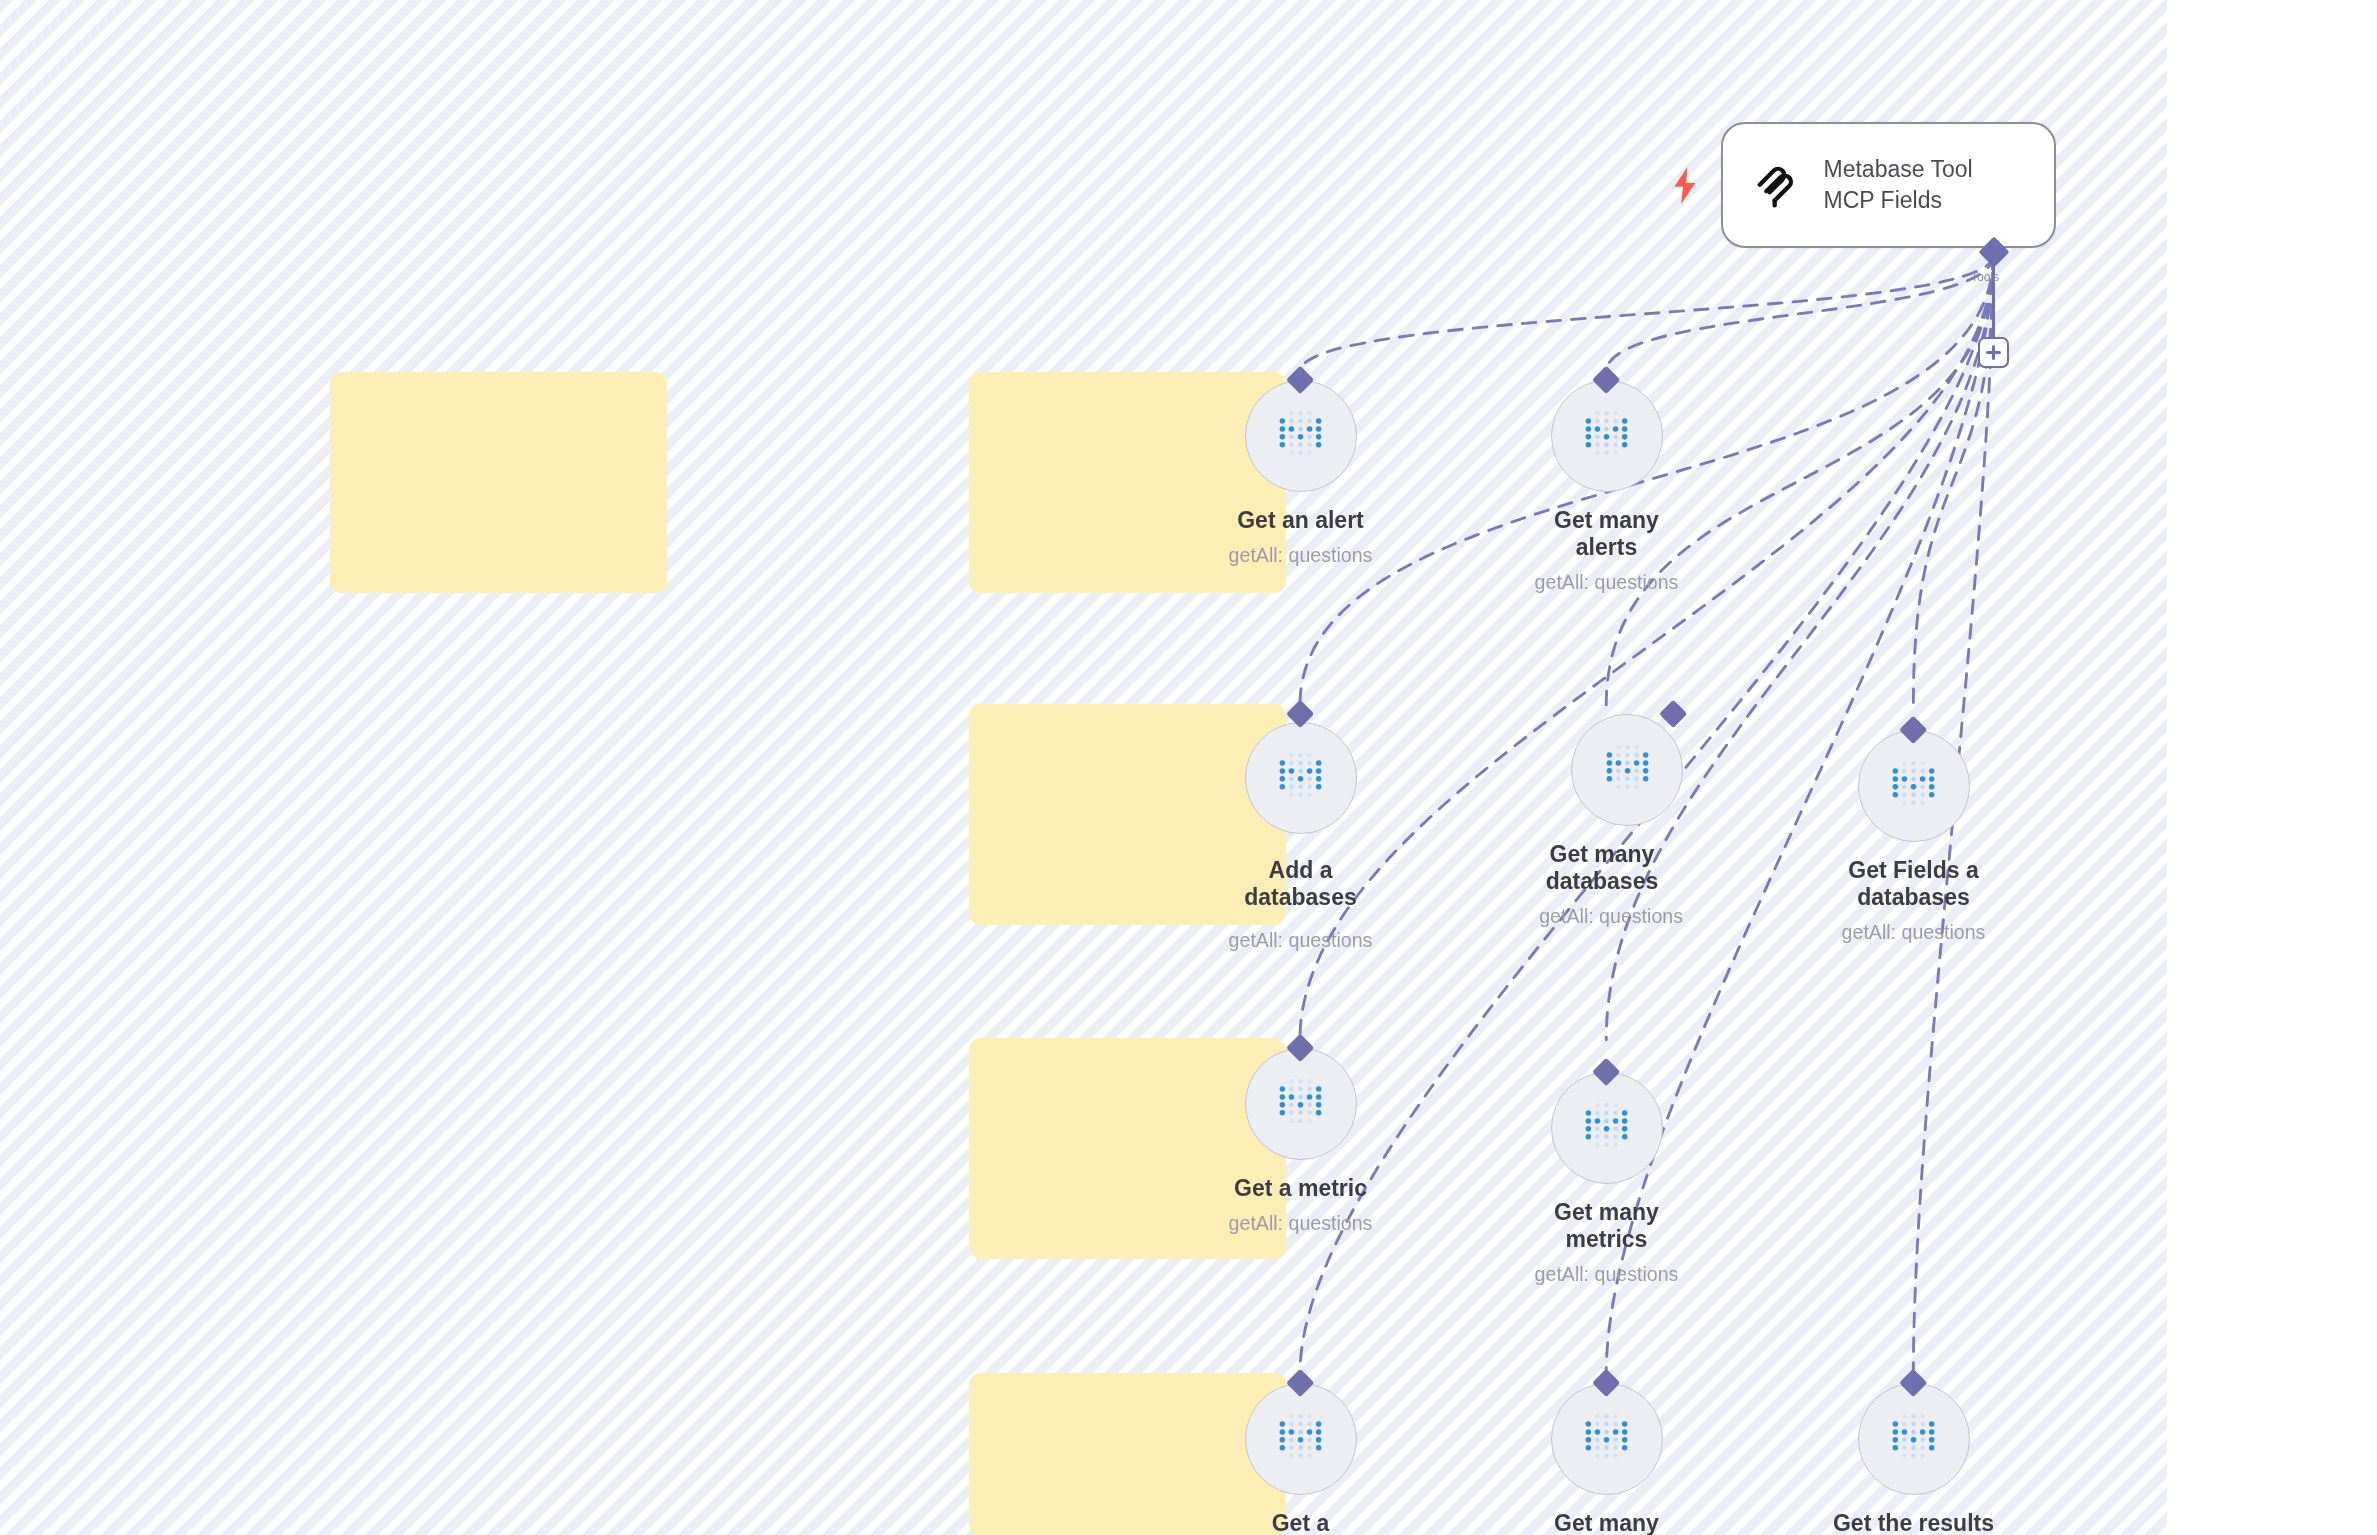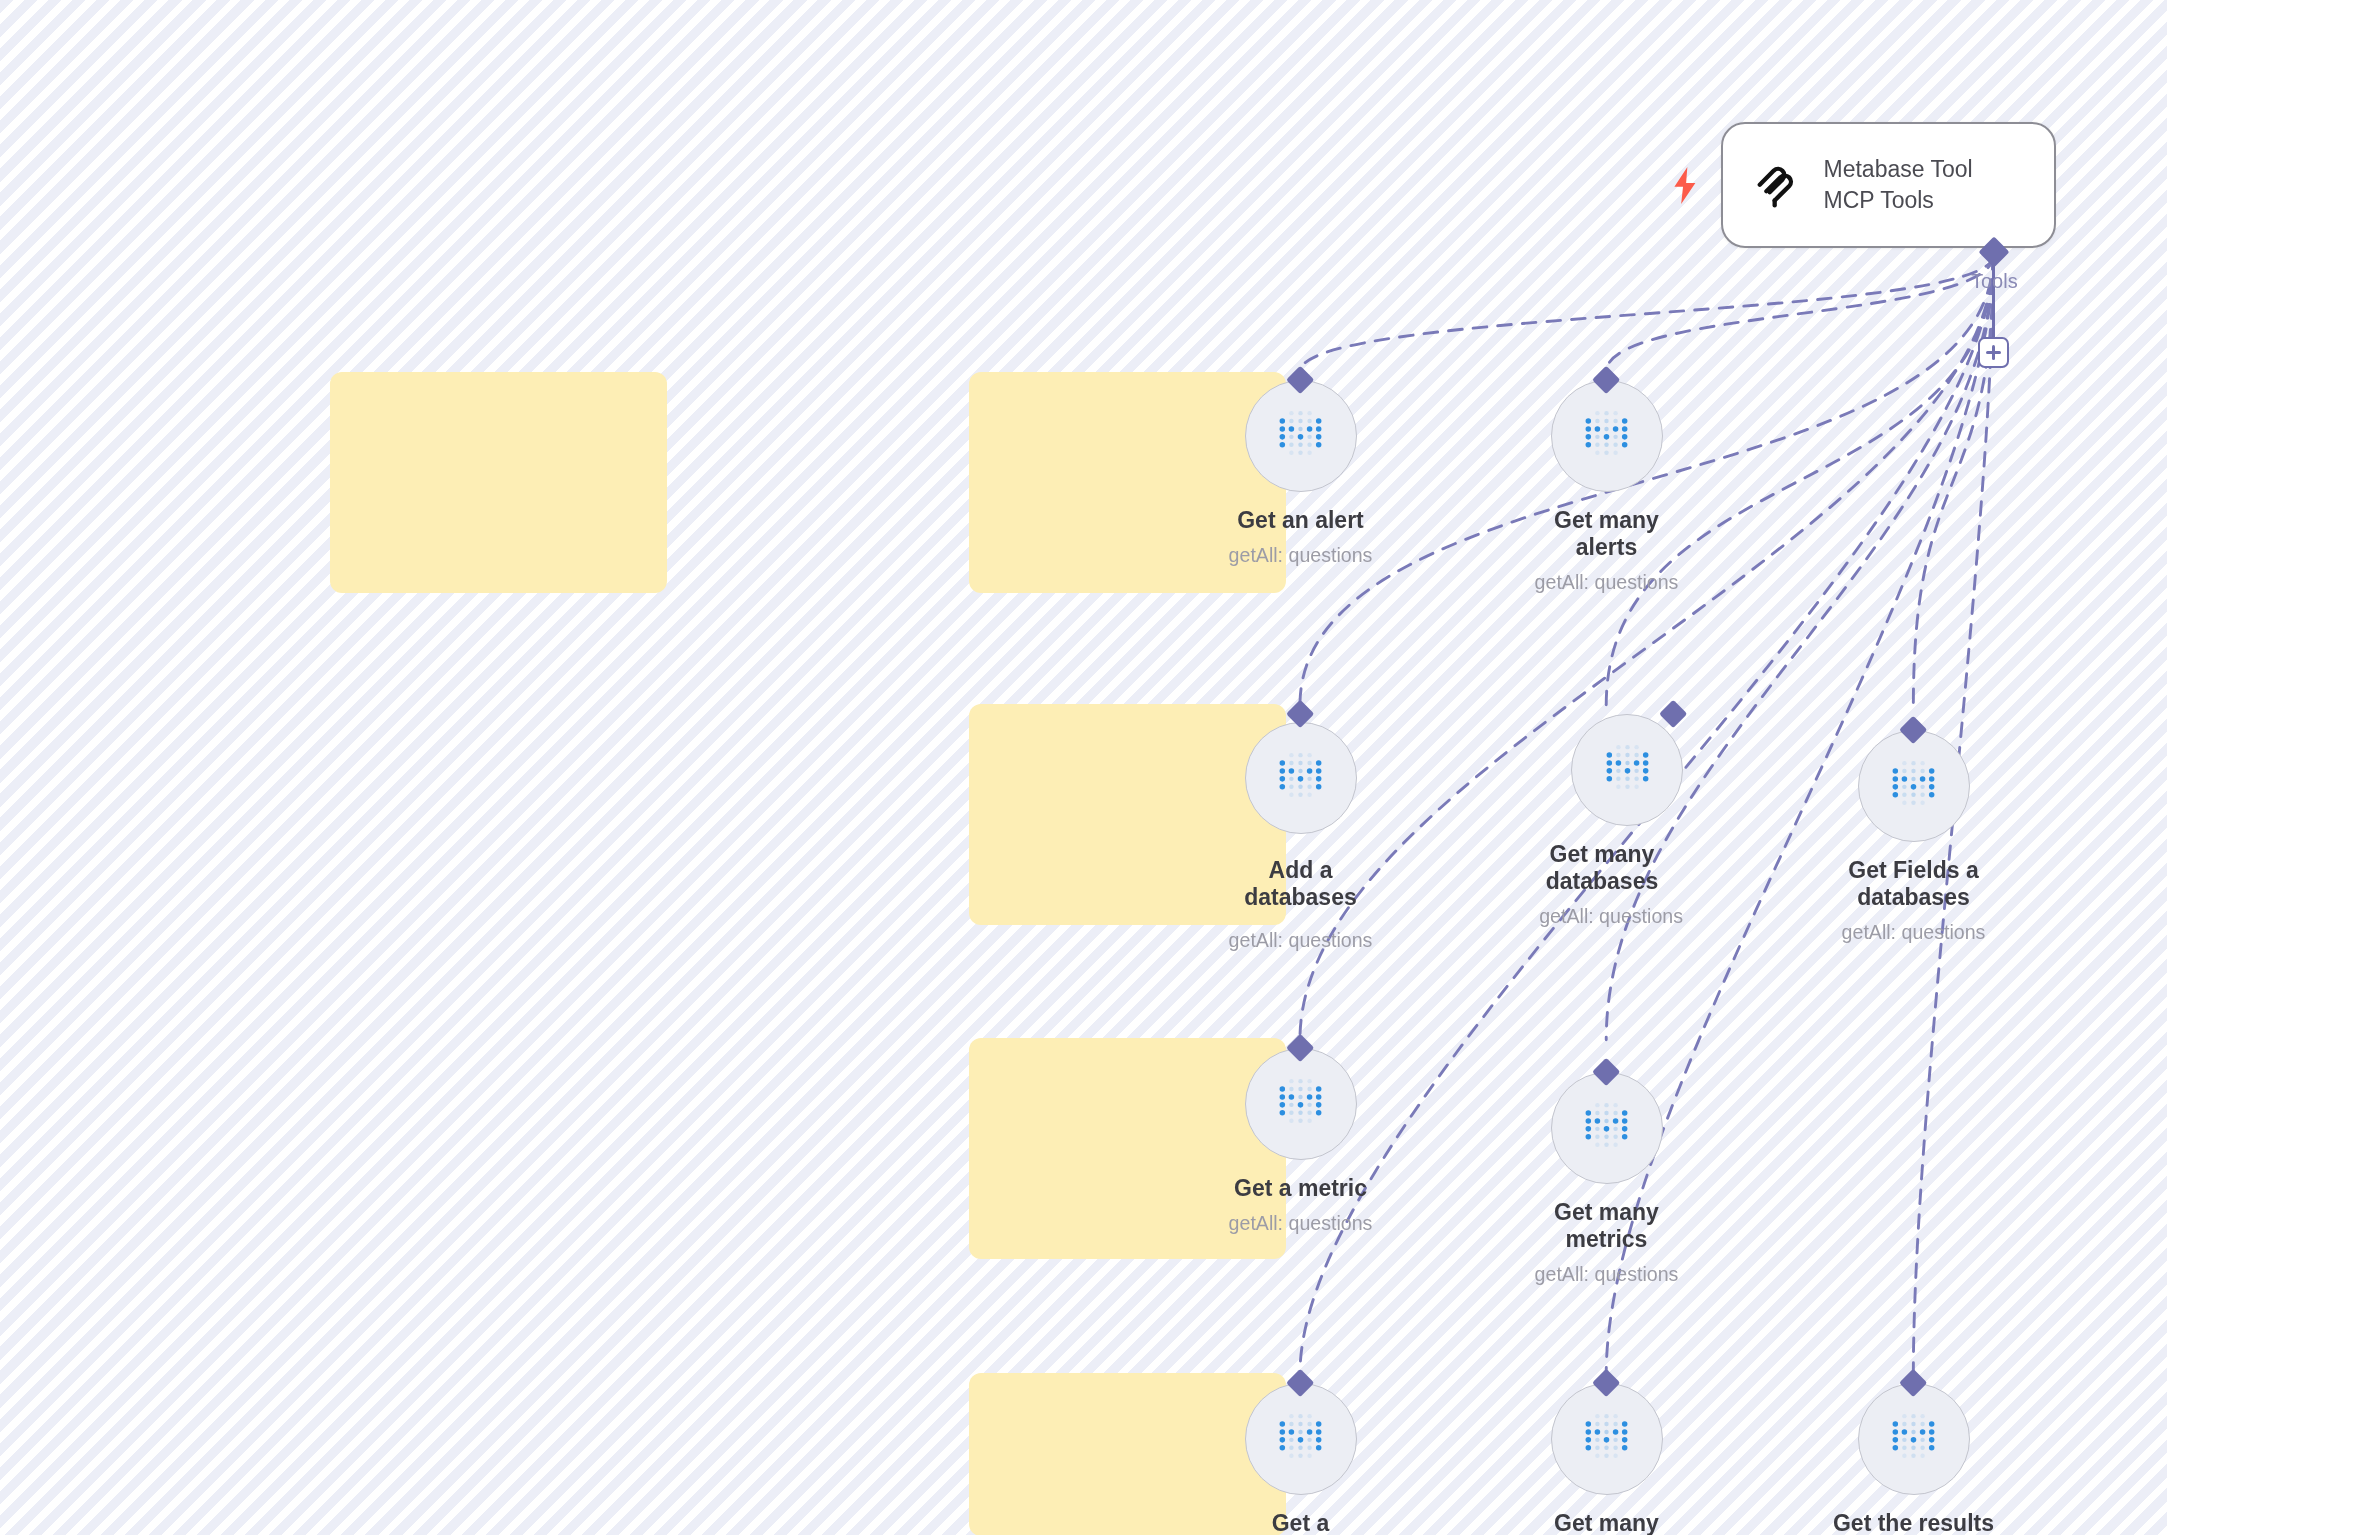--- a/index.html
+++ b/index.html
@@ -97,21 +97,21 @@
   .diamond {
     width: 22px; height: 22px;
     background: #6f6fae;
     transform: rotate(45deg);
     border-radius: 2.6px;
   }
   #tools-label {
     position: absolute;
     left: 1971px;
     top: 270px;
-    font-size: 20px;
+    font-size: 12px;
     color: #8a8ab5;
     z-index: 6;
     white-space: nowrap;
   }
   #tools-stem {
     position: absolute;
     left: 1992px;
     top: 255px;
     width: 3.4px;
     height: 94px;
@@ -227,21 +227,21 @@
   <div id="server-card">
     <span class="mcp-logo">
       <svg viewBox="0 0 64 64" width="53" height="53" aria-hidden="true">
         <g fill="none" stroke="#111111" stroke-width="5.2" stroke-linecap="round" stroke-linejoin="round">
           <path d="M13 31 L30 14 a7.5 7.5 0 0 1 10.6 10.6 L25 40"></path>
           <path d="M21 39 L38 22 a7.5 7.5 0 0 1 10.6 10.6 L31 50"></path>
           <path d="M31 50 L31 56"></path>
         </g>
       </svg>
     </span>
-    <div class="card-title"><span>Metabase Tool</span><br><span>MCP Tools</span></div>
+    <div class="card-title"><span>Metabase Tool</span><br><span>MCP Fields</span></div>
   </div>
 
   <span id="trigger-bolt">
     <svg viewBox="0 0 24 30" width="31" height="37" aria-hidden="true">
       <path d="M13.5 0 L3 16 H10 L8.5 30 L20 13 H12.5 Z" fill="#fc5b4a"></path>
     </svg>
   </span>
 
   <div id="tools-stem"></div>
   <div id="tools-port">

